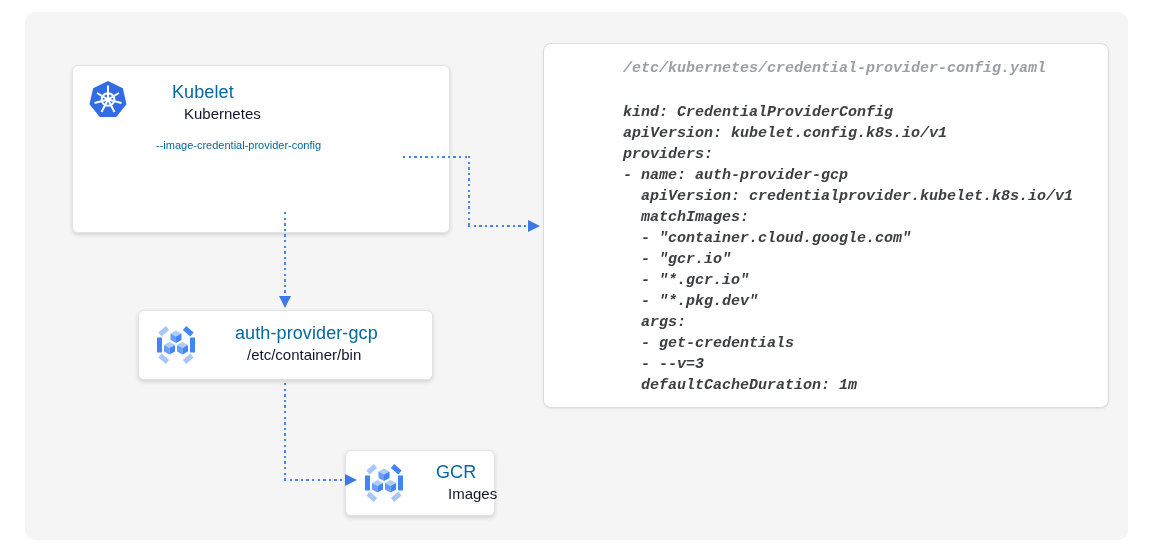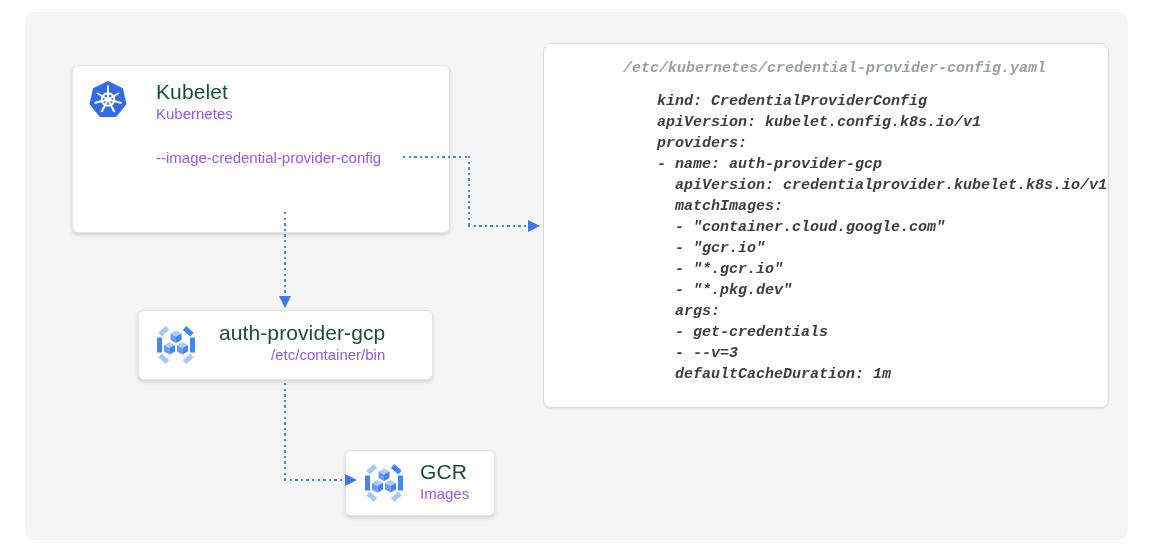--- a/index.html
+++ b/index.html
@@ -27,61 +27,61 @@
   .card-kubelet { left: 47px; top: 53px; width: 378px; height: 168px; }
   .card-auth    { left: 113px; top: 298px; width: 295px; height: 70px; }
   .card-gcr     { left: 320px; top: 438px; width: 150px; height: 66px; }
 
   .card .icon-box { position: absolute; }
   .card-kubelet .icon-box { left: 15px; top: 14px; width: 40px; height: 40px; }
   .card-auth .icon-box    { left: 12px; top: 10px; width: 50px; height: 48px; }
   .card-gcr .icon-box     { left: 13px; top: 8px;  width: 50px; height: 48px; }
 
   .card-title {
-    font-size: 21px; color: #14532d; line-height: 22px;
+    font-size: 18px; color: #0369a1; line-height: 22px;
     letter-spacing: 0.1px;
+    margin-left: 16px;
   }
   .card-subtitle {
-    font-size: 15px; color: #8b5cf6; line-height: 21px;
+    font-size: 15px; color: #0f172a; line-height: 21px; margin-left: 28px;
   }
   .card-kubelet .head { position: absolute; left: 83px; top: 15px; }
-  .card-auth .head    { position: absolute; left: 80px; top: 11px; text-align: right; }
+  .card-auth .head    { position: absolute; left: 80px; top: 11px; }
   .card-gcr .head     { position: absolute; left: 74px; top: 10px; }
 
   .kubelet-flags {
-    position: absolute; left: 83px; top: 79px;
-    font-size: 15px; color: #8b5cf6; line-height: 25px;
+    position: absolute; left: 83px; top: 67px;
+    font-size: 11px; color: #0369a1; line-height: 25px;
     white-space: nowrap;
   }
 
   .code-panel {
     position: absolute;
     left: 518px; top: 31px;
     width: 566px; height: 365px;
     background: #ffffff;
     border: 1px solid #dadce0;
     border-radius: 8px;
     box-shadow: 0 1px 2px rgba(0,0,0,0.08);
     padding: 14px 10px 0 79px;
   }
   .code-filename {
     font-family: "Liberation Mono", monospace;
     font-weight: bold; font-style: italic;
     font-size: 15px; line-height: 21px;
     color: #9aa0a6;
-    margin-bottom: 12px;
+    margin-bottom: 23px;
     white-space: pre;
   }
   .code-body {
     font-family: "Liberation Mono", monospace;
     font-weight: bold; font-style: italic;
     font-size: 15px; line-height: 21px;
     color: #3c4043;
     white-space: pre;
-    margin-left: 34px;
   }
 
   
   .seg { position: absolute; }
   .seg-h { height: 2.4px; background: repeating-linear-gradient(to right, #4285f4 0 2.4px, transparent 2.4px 5.6px); }
   .seg-v { width: 2.4px;  background: repeating-linear-gradient(to bottom, #4285f4 0 2.4px, transparent 2.4px 5.6px); }
 
   .arrowhead { position: absolute; width: 0; height: 0; }
   .arrowhead.right { border-top: 6px solid transparent; border-bottom: 6px solid transparent; border-left: 12px solid #3b78e8; }
   .arrowhead.down  { border-left: 6px solid transparent; border-right: 6px solid transparent; border-top: 12px solid #3b78e8; }

